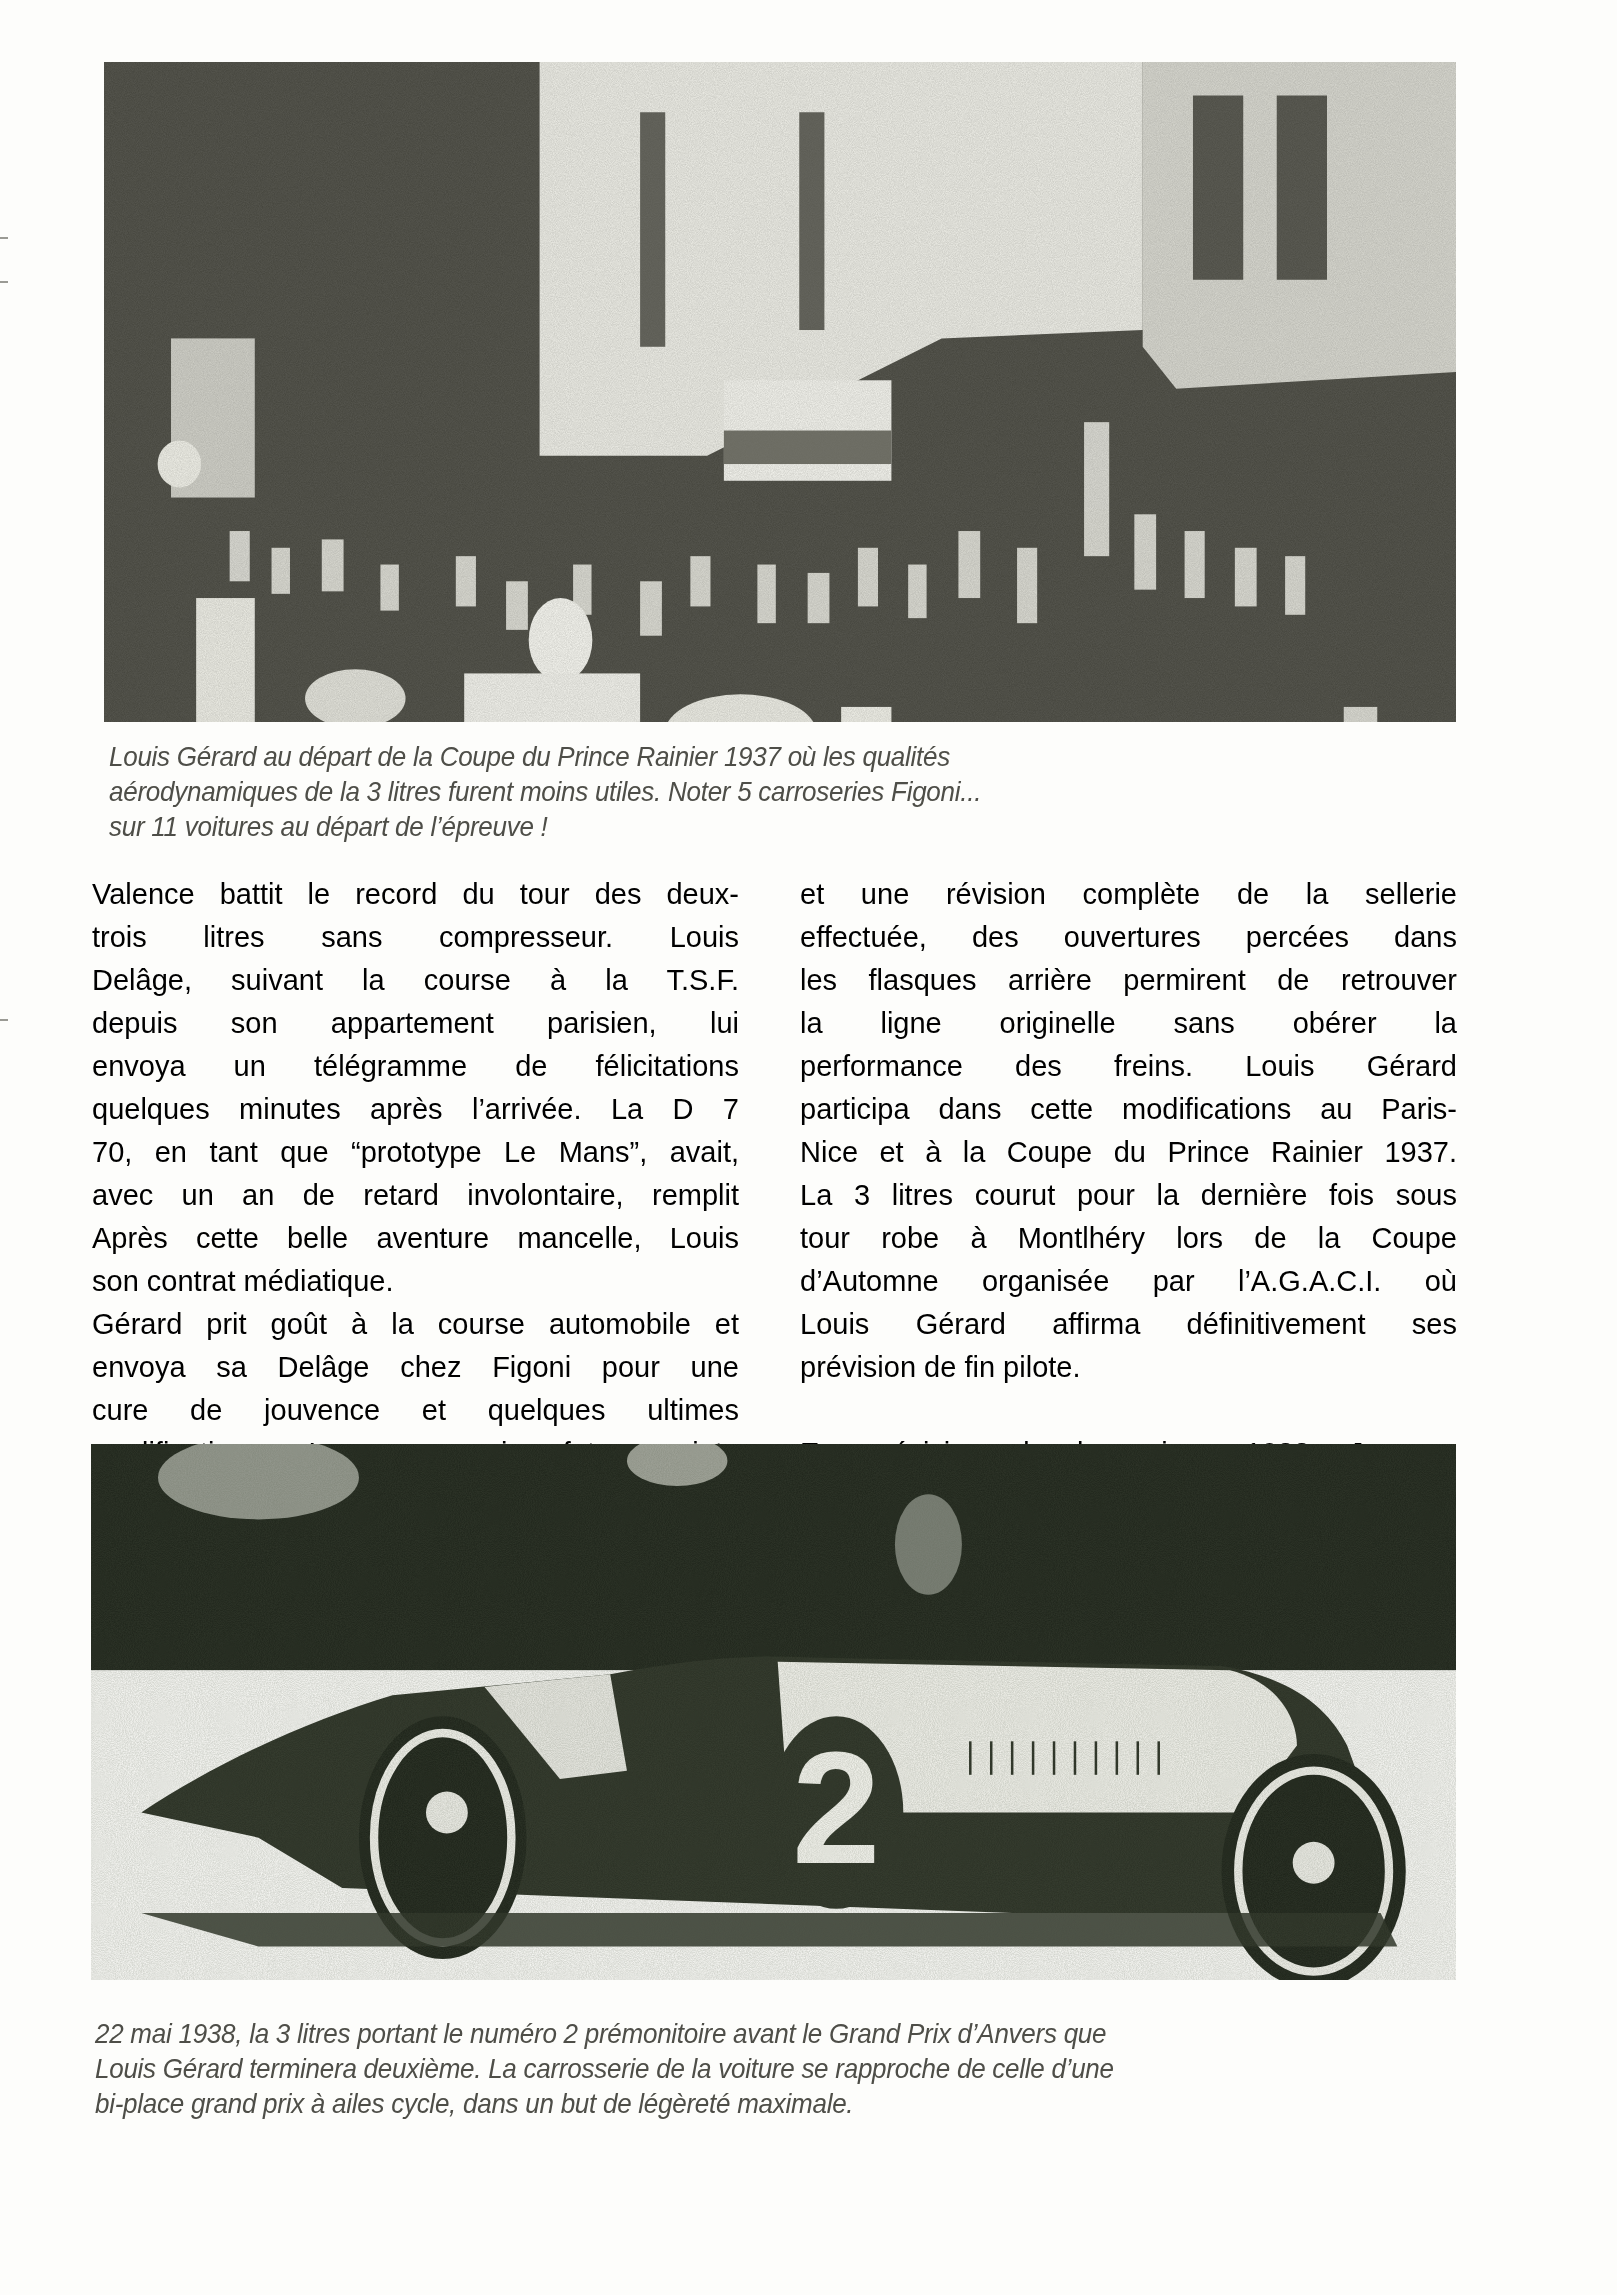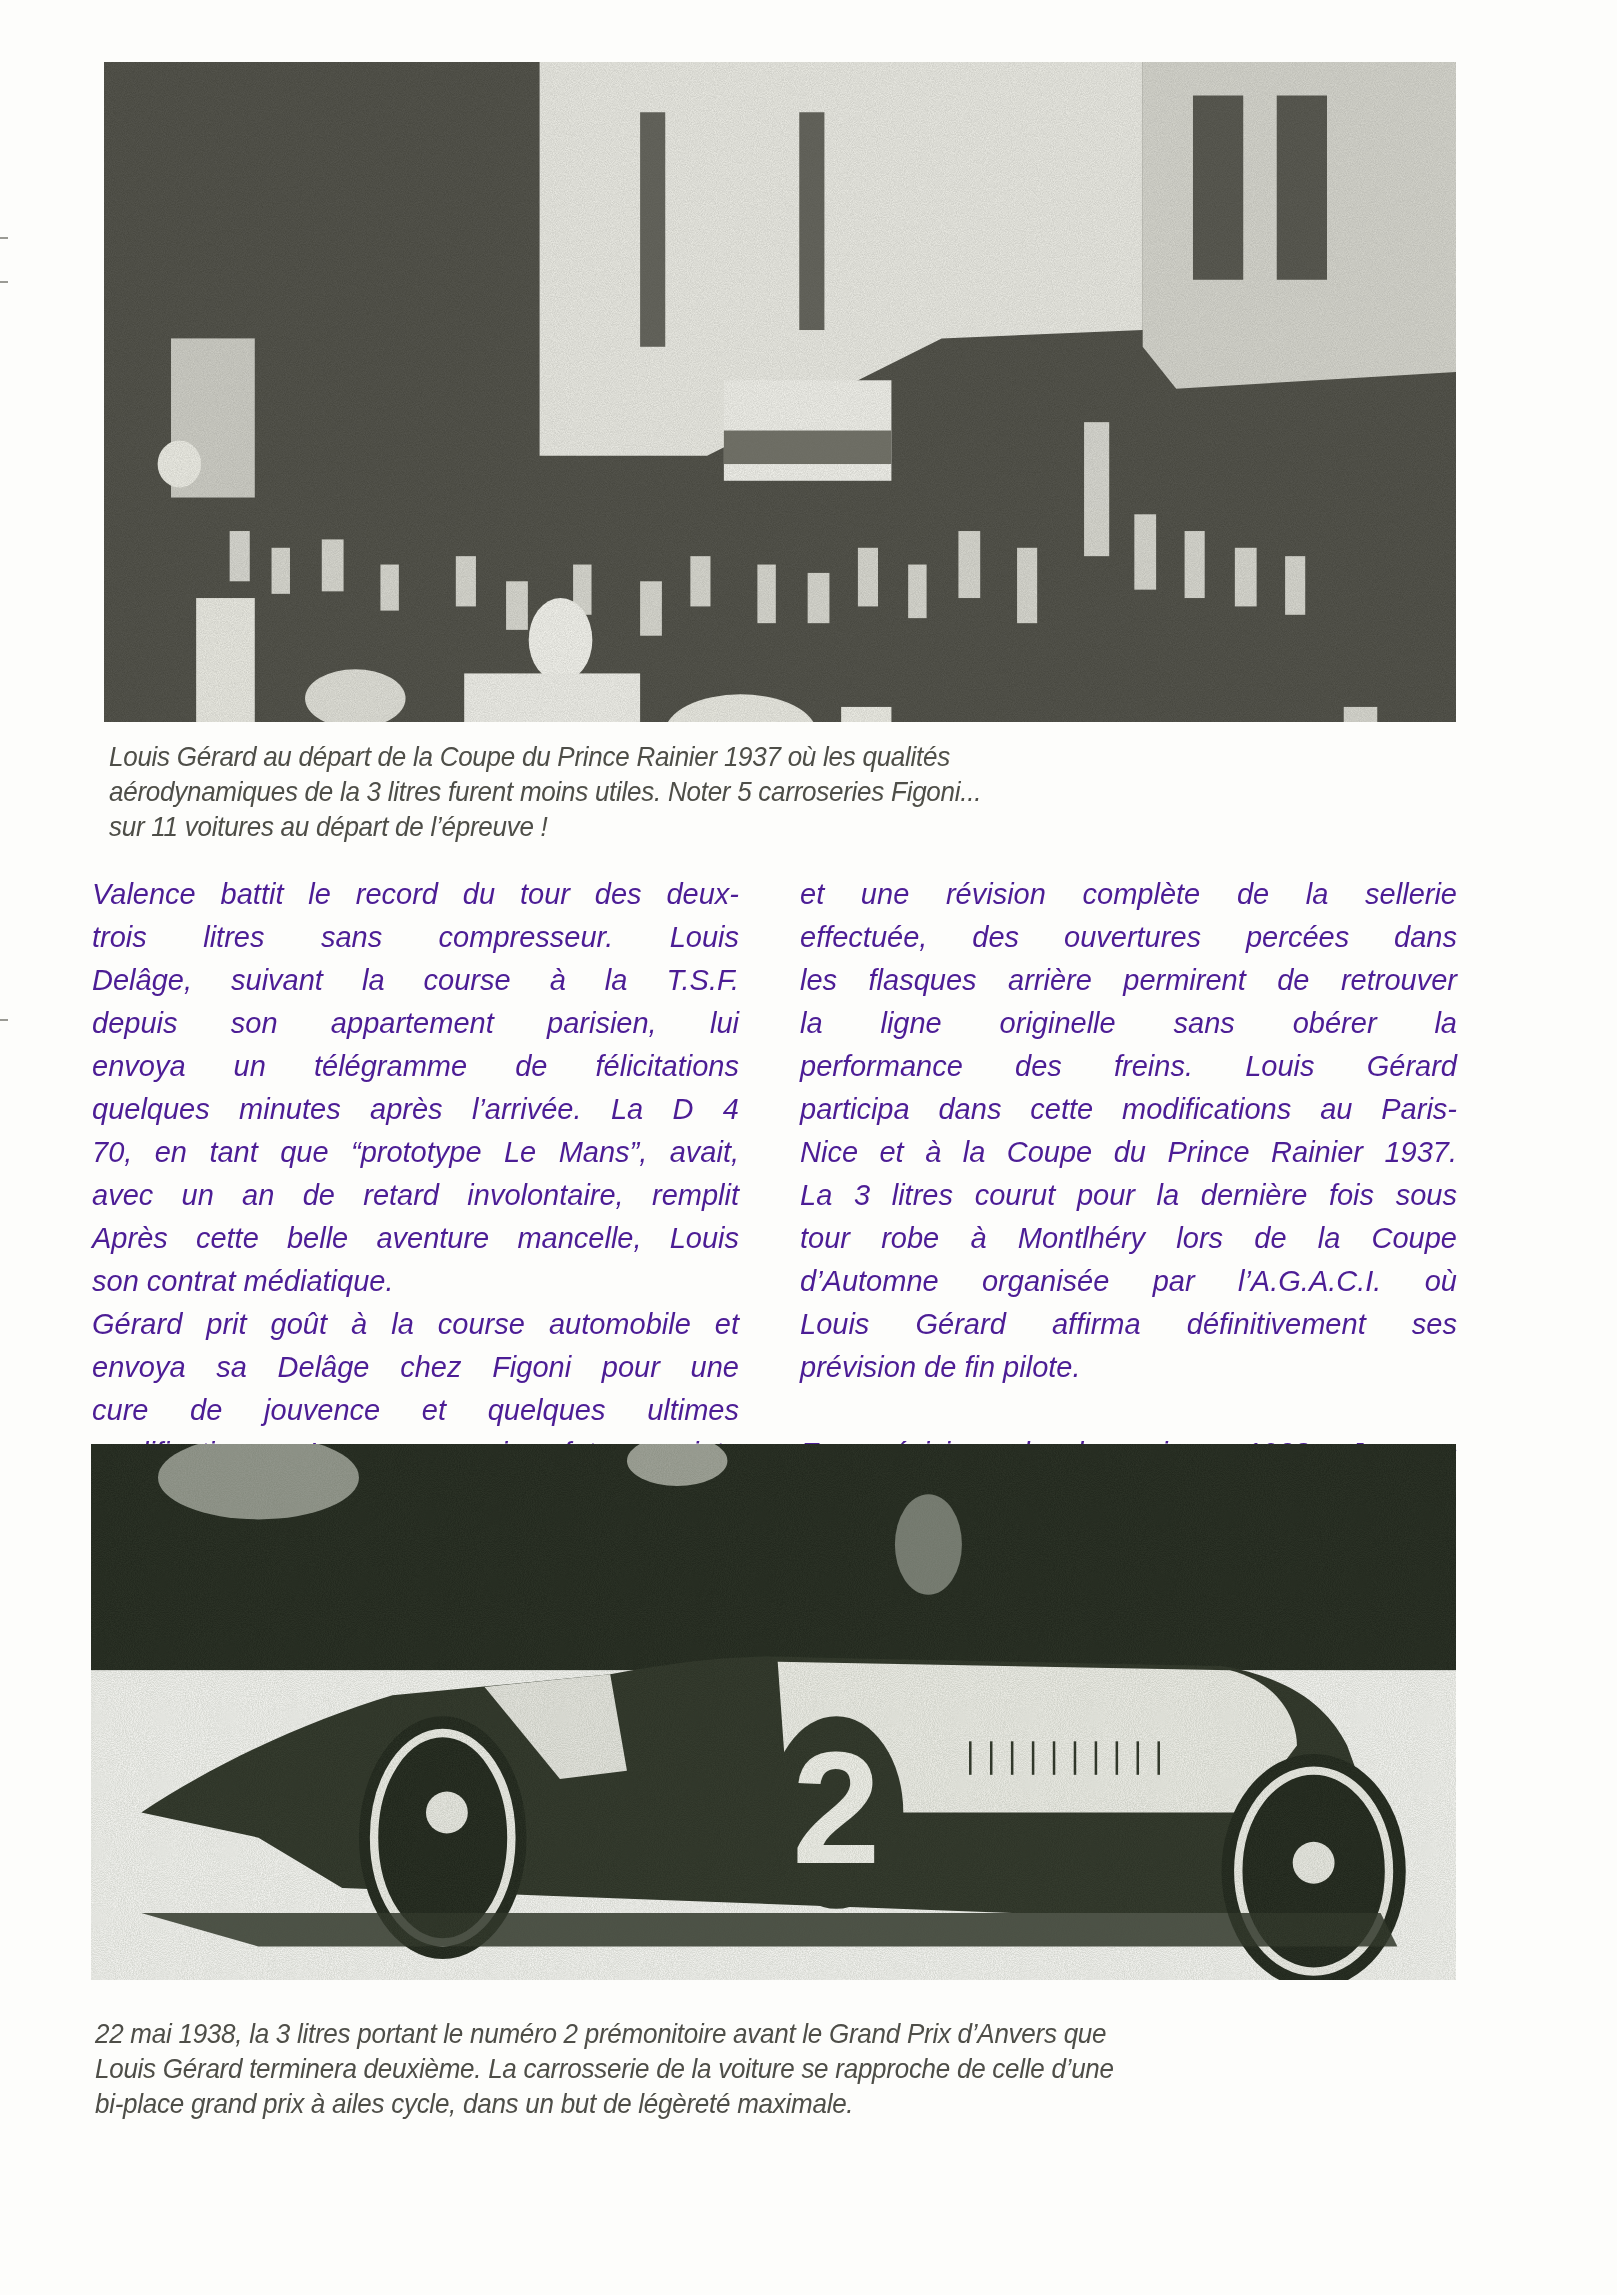--- a/index.html
+++ b/index.html
@@ -17,21 +17,21 @@
   .caption {
     position: absolute; font-style: italic; color: #4e4e48;
     font-size: 28px; line-height: 35px; letter-spacing: -0.3px;
     transform: scaleX(0.93); transform-origin: left top;
   }
   #caption-top { left: 109px; top: 739px; width: 1306px; }
   #caption-bottom { left: 95px; top: 2016px; width: 1491px; }
   .caption div { white-space: nowrap; }
 
   .col {
-    position: absolute; font-size: 29px; line-height: 43px; color: #4c1d95; font-style: italic;
+    position: absolute; font-size: 29px; line-height: 43px; color: #000000;
   }
   #col-left { left: 92px; top: 873px; width: 647px; }
   #col-right { left: 800px; top: 873px; width: 657px; }
   .line { display: block; white-space: nowrap; text-align: justify; text-align-last: justify; height: 43px; }
   .line.last { text-align-last: left; }
   .gap { height: 43px; }
 
   .scanmark { position: absolute; left: 0; width: 8.4px; height: 1.7px; background: #9a9a94; }
 </style>
 </head>
@@ -104,21 +104,21 @@
   <div>aérodynamiques de la 3 litres furent moins utiles. Noter 5 carroseries Figoni...</div>
   <div>sur 11 voitures au départ de l’épreuve !</div>
 </div>
 
 <div class="col" id="col-left">
   <span class="line">Valence battit le record du tour des deux-</span>
   <span class="line">trois litres sans compresseur. Louis</span>
   <span class="line">Delâge, suivant la course à la T.S.F.</span>
   <span class="line">depuis son appartement parisien, lui</span>
   <span class="line">envoya un télégramme de félicitations</span>
-  <span class="line">quelques minutes après l’arrivée. La D 4</span>
+  <span class="line">quelques minutes après l’arrivée. La D 7</span>
   <span class="line">70, en tant que “prototype Le Mans”, avait,</span>
   <span class="line">avec un an de retard involontaire, remplit</span>
   <span class="line">Après cette belle aventure mancelle, Louis</span>
   <span class="line last">son contrat médiatique.</span>
   <span class="line">Gérard prit goût à la course automobile et</span>
   <span class="line">envoya sa Delâge chez Figoni pour une</span>
   <span class="line">cure de jouvence et quelques ultimes</span>
   <span class="line">modifications. La carrosserie fut repeinte</span>
 </div>
 

